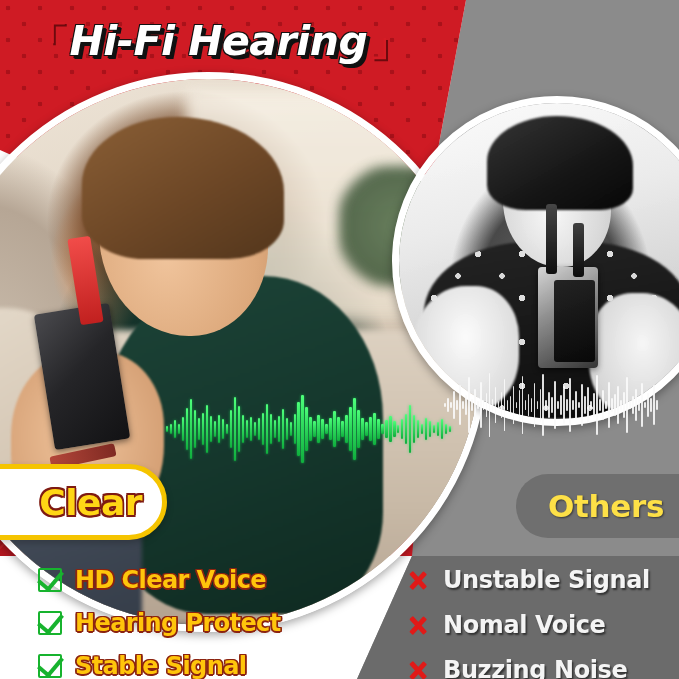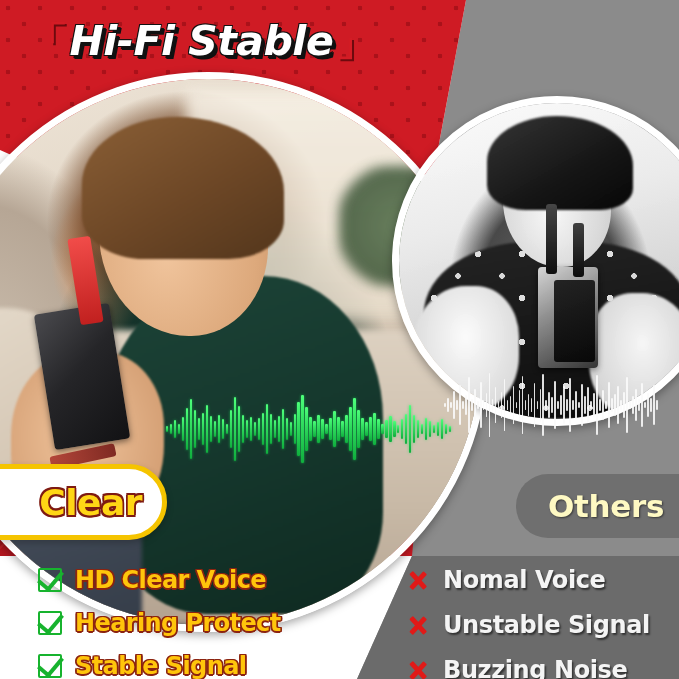--- a/index.html
+++ b/index.html
@@ -165,21 +165,21 @@
     padding-right:20px; box-shadow:0 3px 7px rgba(0,0,0,.22); }
   .badge-ours-label{ font-size:36px; font-weight:bold; color:#ffd615;
     font-family:"DejaVu Sans", sans-serif; letter-spacing:-.5px;
     text-shadow: -1.6px -1.6px 0 #7e1a12, 1.6px -1.6px 0 #7e1a12,
                  -1.6px 1.6px 0 #7e1a12, 1.6px 1.6px 0 #7e1a12,
                  0 -1.8px 0 #7e1a12, 0 1.8px 0 #7e1a12,
                  -1.8px 0 0 #7e1a12, 1.8px 0 0 #7e1a12; }
   .badge-others{ position:absolute; left:516px; top:474px; width:200px; height:64px;
     background:#6f6f6f; border-radius:32px; display:flex; align-items:center;
     justify-content:flex-start; padding-left:32px; }
-  .badge-others-label{ font-size:31px; font-weight:bold; color:#fef9c3;
+  .badge-others-label{ font-size:31px; font-weight:bold; color:#fde047;
     font-family:"DejaVu Sans", sans-serif; letter-spacing:-.3px;
     text-shadow: 1px 1px 2px rgba(0,0,0,.5); }
 
   
   .list{ position:absolute; display:flex; flex-direction:column; }
   .list-ours{ left:38px; top:566px; gap:15px; }
   .list-others{ left:406px; top:566px; gap:17px; }
   .row{ display:flex; align-items:center; gap:13px; }
 
   .check-icon{ width:24px; height:24px; flex:none; position:relative;
@@ -392,21 +392,21 @@
       <span style="height: 44.7097px;"></span>
       <span style="height: 6.3871px;"></span>
       <span style="height: 24.4839px;"></span>
       <span style="height: 14.9032px;"></span>
       <span style="height: 40.4516px;"></span>
       <span style="height: 9.58065px;"></span>
     </div>
 
   <div class="hdr hdr-hifi">
     <span class="brk">「</span>
-      <span>Hi-Fi Stable</span>
+      <span>Hi-Fi Hearing</span>
       <span class="brk">」</span>
   </div>
 
   <div class="badge-ours">
     <span class="badge-ours-label">Clear</span>
   </div>
   <div class="badge-others">
     <span class="badge-others-label">Others</span>
   </div>
 
@@ -421,25 +421,25 @@
     </div>
     <div class="row">
       <span class="check-icon"></span>
       <span class="label-ours">Stable Signal</span>
     </div>
   </div>
 
   <div class="list list-others">
     <div class="row">
       <span class="cross-icon"></span>
+      <span class="label-others">Unstable Signal</span>
+    </div>
+    <div class="row">
+      <span class="cross-icon"></span>
       <span class="label-others">Nomal Voice</span>
-    </div>
-    <div class="row">
-      <span class="cross-icon"></span>
-      <span class="label-others">Unstable Signal</span>
     </div>
     <div class="row">
       <span class="cross-icon"></span>
       <span class="label-others">Buzzing Noise</span>
     </div>
   </div>
 
 </div>
 
 </body></html>

